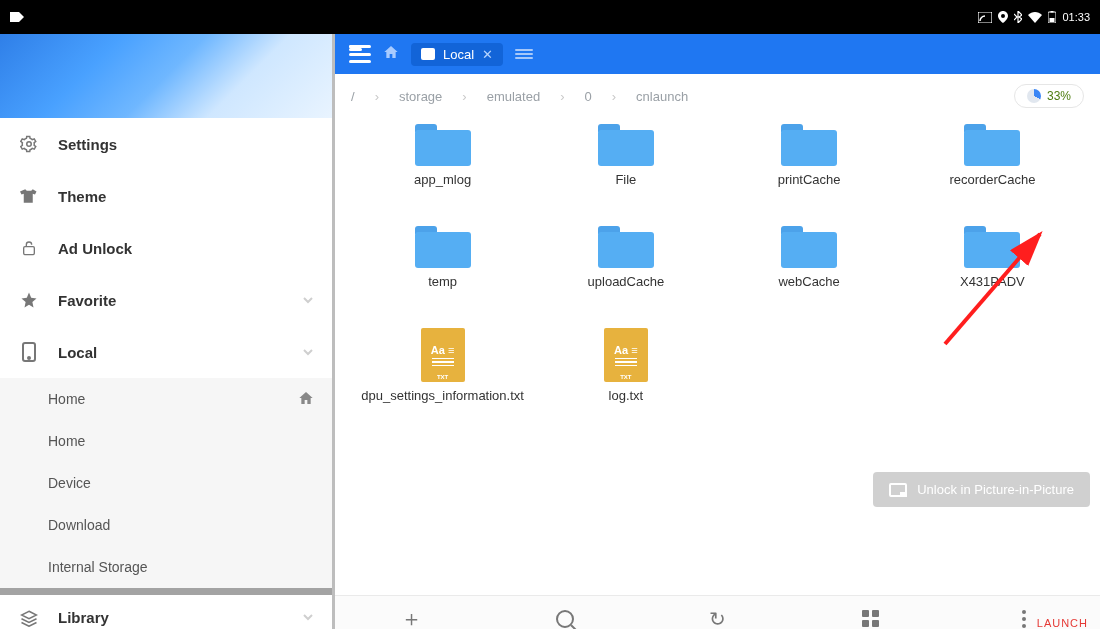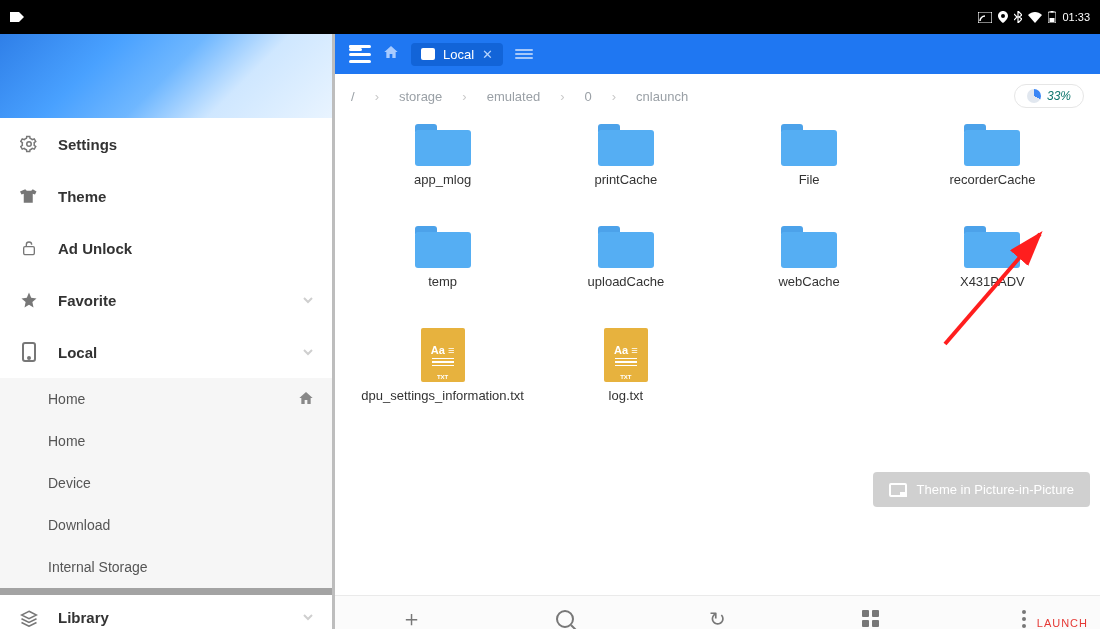--- a/index.html
+++ b/index.html
@@ -104,24 +104,23 @@
   }
   .crumbs { display:flex; align-items:center; gap:20px; }
   .crumb { cursor:pointer; }
   .crumb-sep { color:#c9c9c9; }
   .pct {
     margin-left:auto;
     background:#fff;
     border:1px solid #e6e6e6;
     border-radius:14px;
     padding:4px 12px;
-    color:#0f766e;
+    color:#4d7c0f;
     display:flex; align-items:center; gap:6px;
     font-size:12px;
-    font-style:italic;
   }
   .pie { width:14px; height:14px; border-radius:50%;
          background: conic-gradient(#3b86f5 0 33%, #e1e7ef 33% 100%); }
 
   
   .grid {
     flex:1;
     padding: 10px 16px;
     display:grid;
     grid-template-columns: repeat(4, 1fr);
@@ -380,25 +379,25 @@
     </div>
 
     <div class="grid">
 
       <div class="item">
           <div class="folder"></div>
           <span>app_mlog</span>
         </div>
       <div class="item">
           <div class="folder"></div>
+          <span>File</span>
+        </div>
+      <div class="item">
+          <div class="folder"></div>
           <span>printCache</span>
-        </div>
-      <div class="item">
-          <div class="folder"></div>
-          <span>File</span>
         </div>
       <div class="item">
           <div class="folder"></div>
           <span>recorderCache</span>
         </div>
 
       <div class="item">
           <div class="folder"></div>
           <span>temp</span>
         </div>
@@ -445,21 +444,21 @@
       <defs>
           <marker id="ah" markerWidth="10" markerHeight="10" refX="8" refY="3" orient="auto">
             <path d="M0 0L9 3L0 6z" fill="#ff1e1e"></path>
           </marker>
         </defs>
       <line x1="10" y1="120" x2="105" y2="10" stroke="#ff1e1e" stroke-width="4" marker-end="url(#ah)"></line>
     </svg>
 
     <div class="pip">
       <span class="pip-ic"></span>
-      <span>Theme in Picture-in-Picture</span>
+      <span>Unlock in Picture-in-Picture</span>
     </div>
 
     <div class="bottombar">
       <div class="bbtn">
           <span class="plus">＋</span>
         </div>
       <div class="bbtn">
           <span class="mag"></span>
         </div>
       <div class="bbtn">

